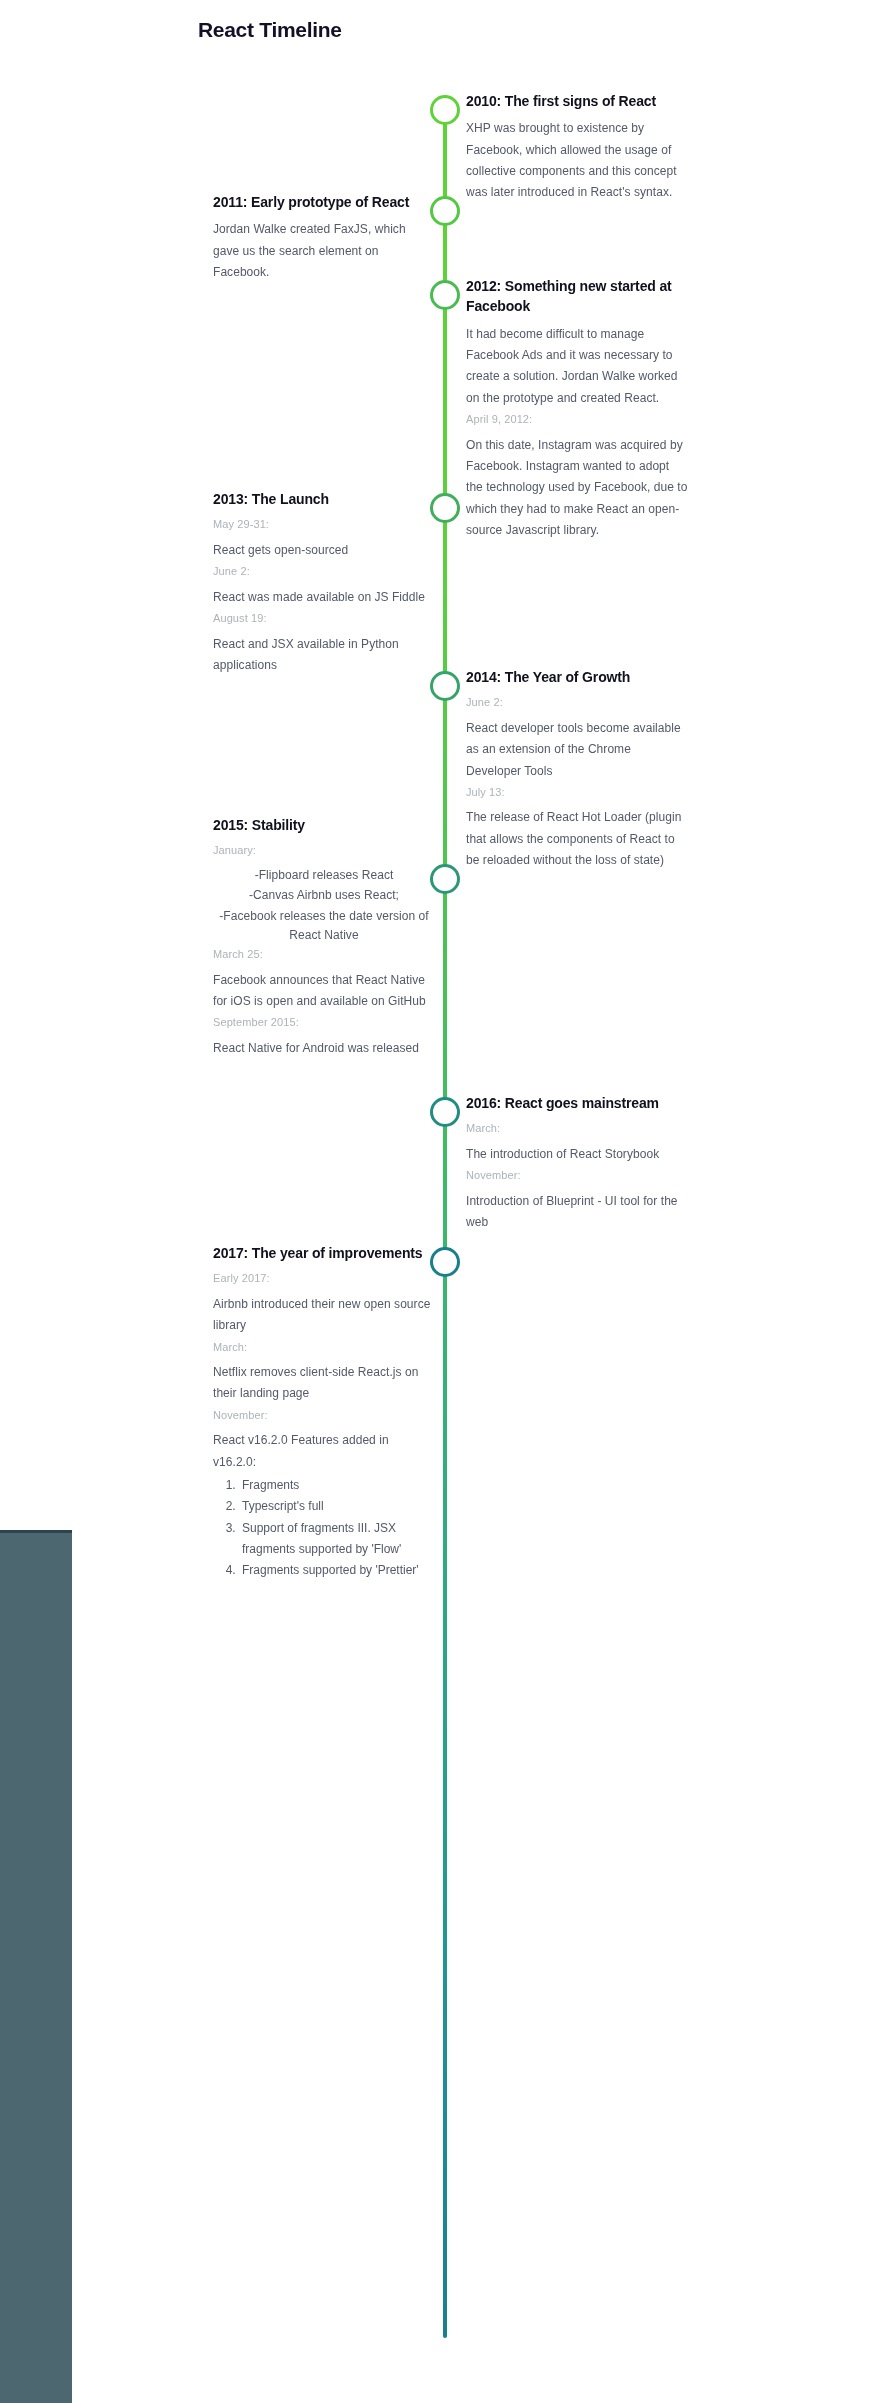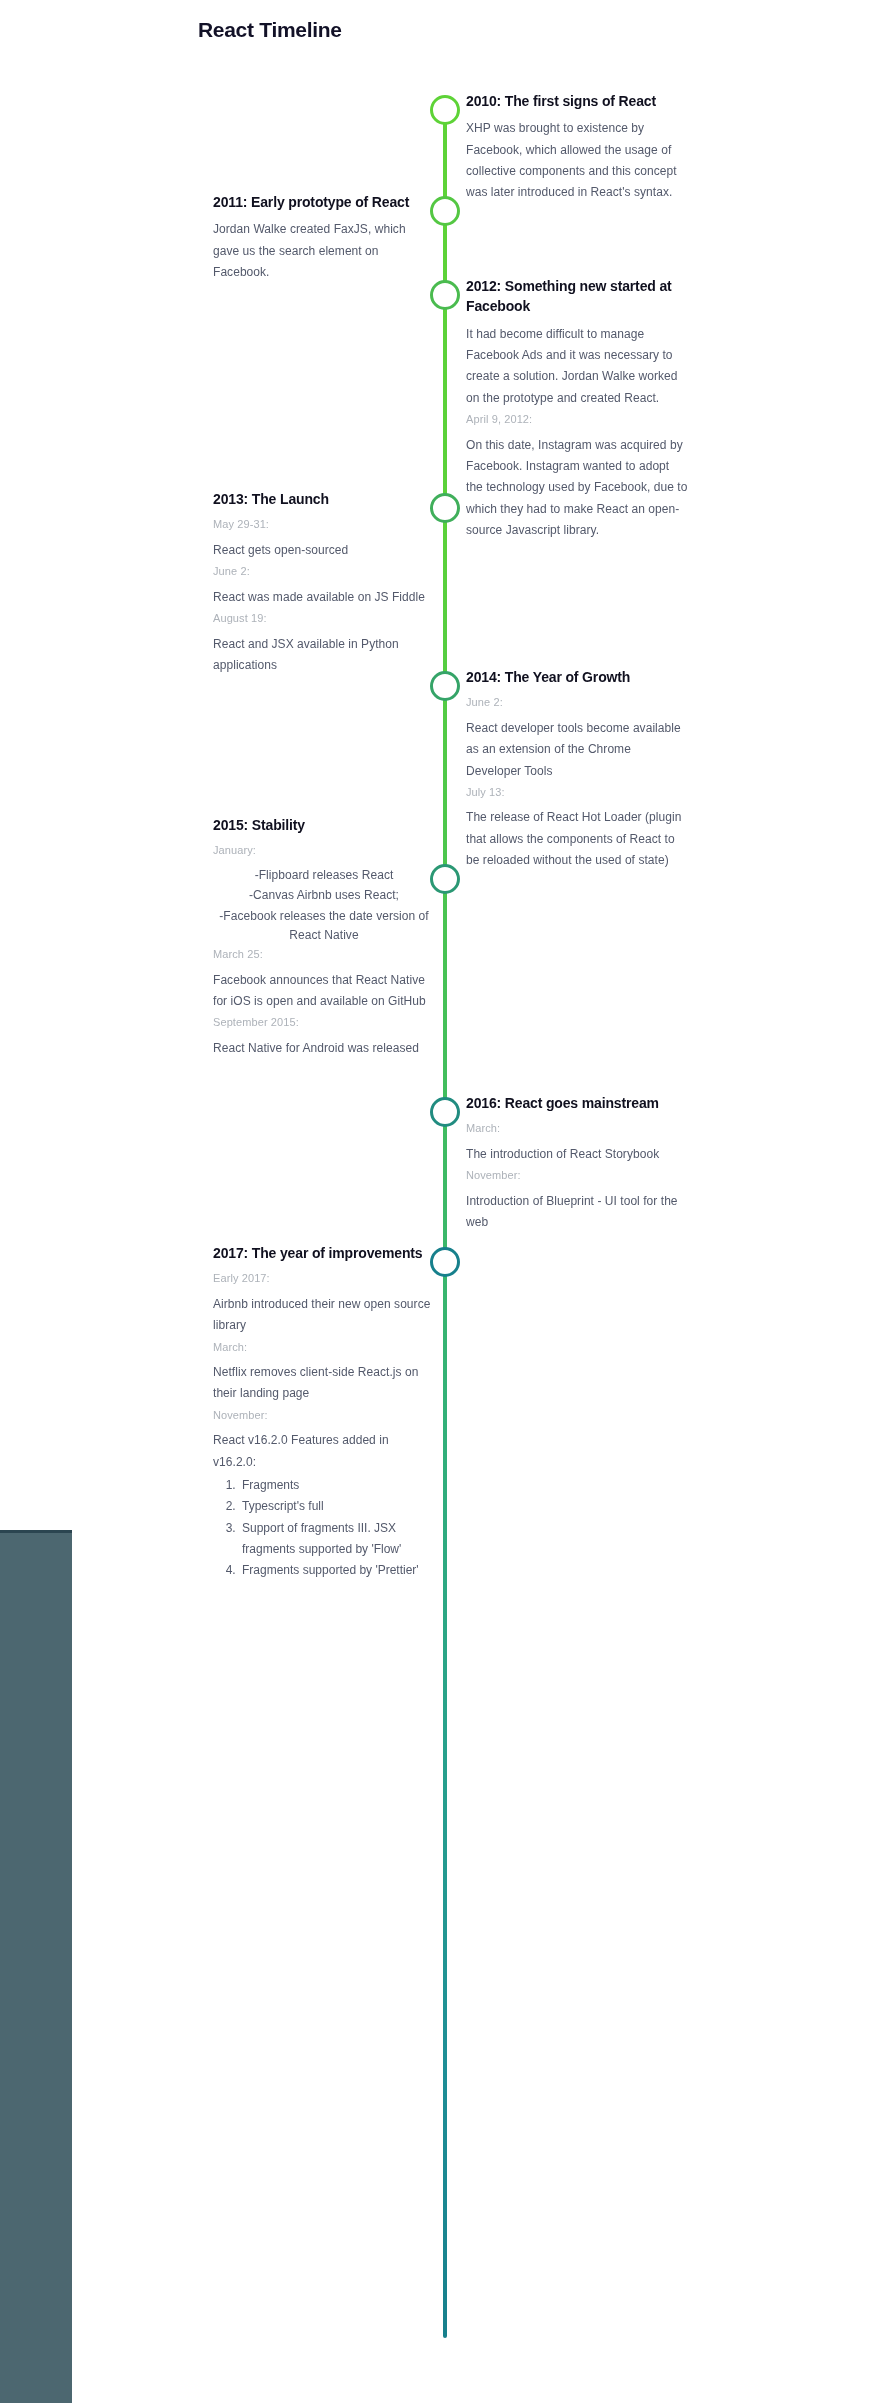--- a/index.html
+++ b/index.html
@@ -168,21 +168,21 @@
           <p class="entry-body">React and JSX available in Python applications</p>
         </div>
       </div>
       <div class="row">
         <div class="dot" style="top: 576px; border: 3px solid rgb(53, 164, 104);"></div>
         <div class="entry right" style="top: 572px;">
           <div class="entry-title">2014: The Year of Growth</div>
           <div class="date-label">June 2:</div>
           <p class="entry-body">React developer tools become available as an extension of the Chrome Developer Tools</p>
           <div class="date-label">July 13:</div>
-          <p class="entry-body">The release of React Hot Loader (plugin that allows the components of React to be reloaded without the used of state)</p>
+          <p class="entry-body">The release of React Hot Loader (plugin that allows the components of React to be reloaded without the loss of state)</p>
         </div>
       </div>
       <div class="row">
         <div class="dot" style="top: 769px; border: 3px solid rgb(43, 152, 116);"></div>
         <div class="entry left" style="top: 720px;">
           <div class="entry-title">2015: Stability</div>
           <div class="date-label">January:</div>
           <p class="entry-body tight">-Flipboard releases React</p>
           <p class="entry-body tight">-Canvas Airbnb uses React;</p>
           <p class="entry-body tight">-Facebook releases the date version of React Native</p>

